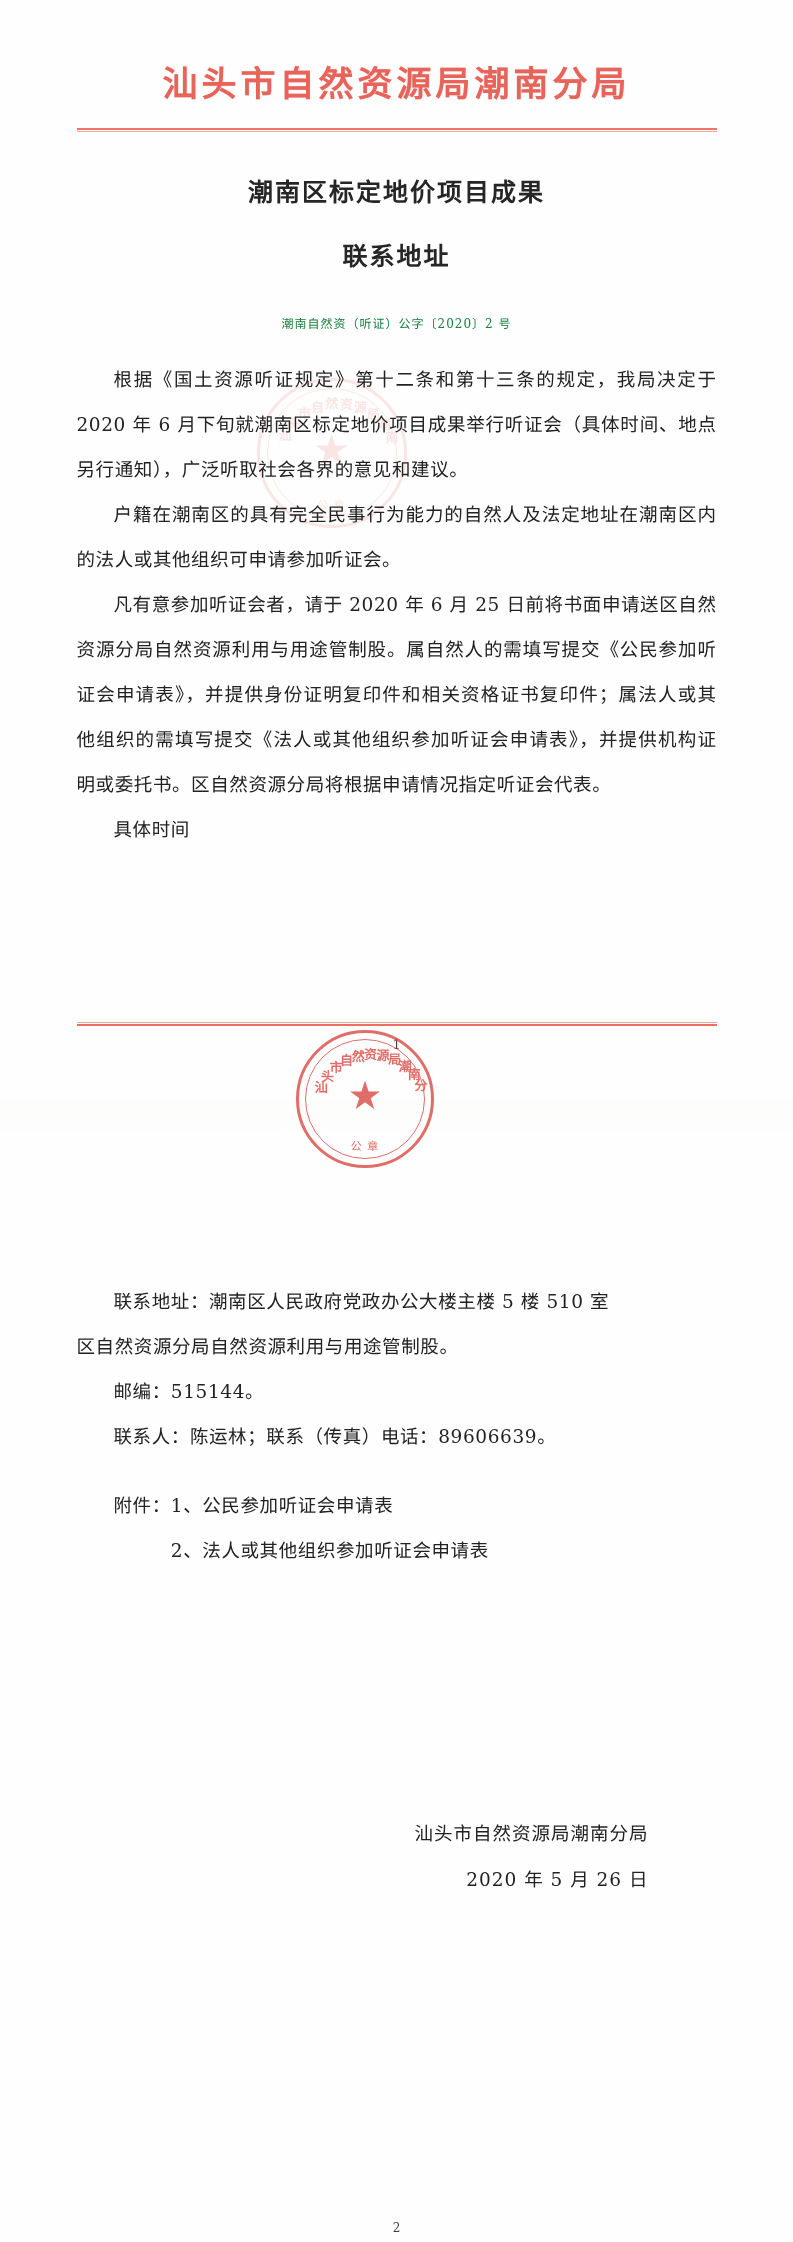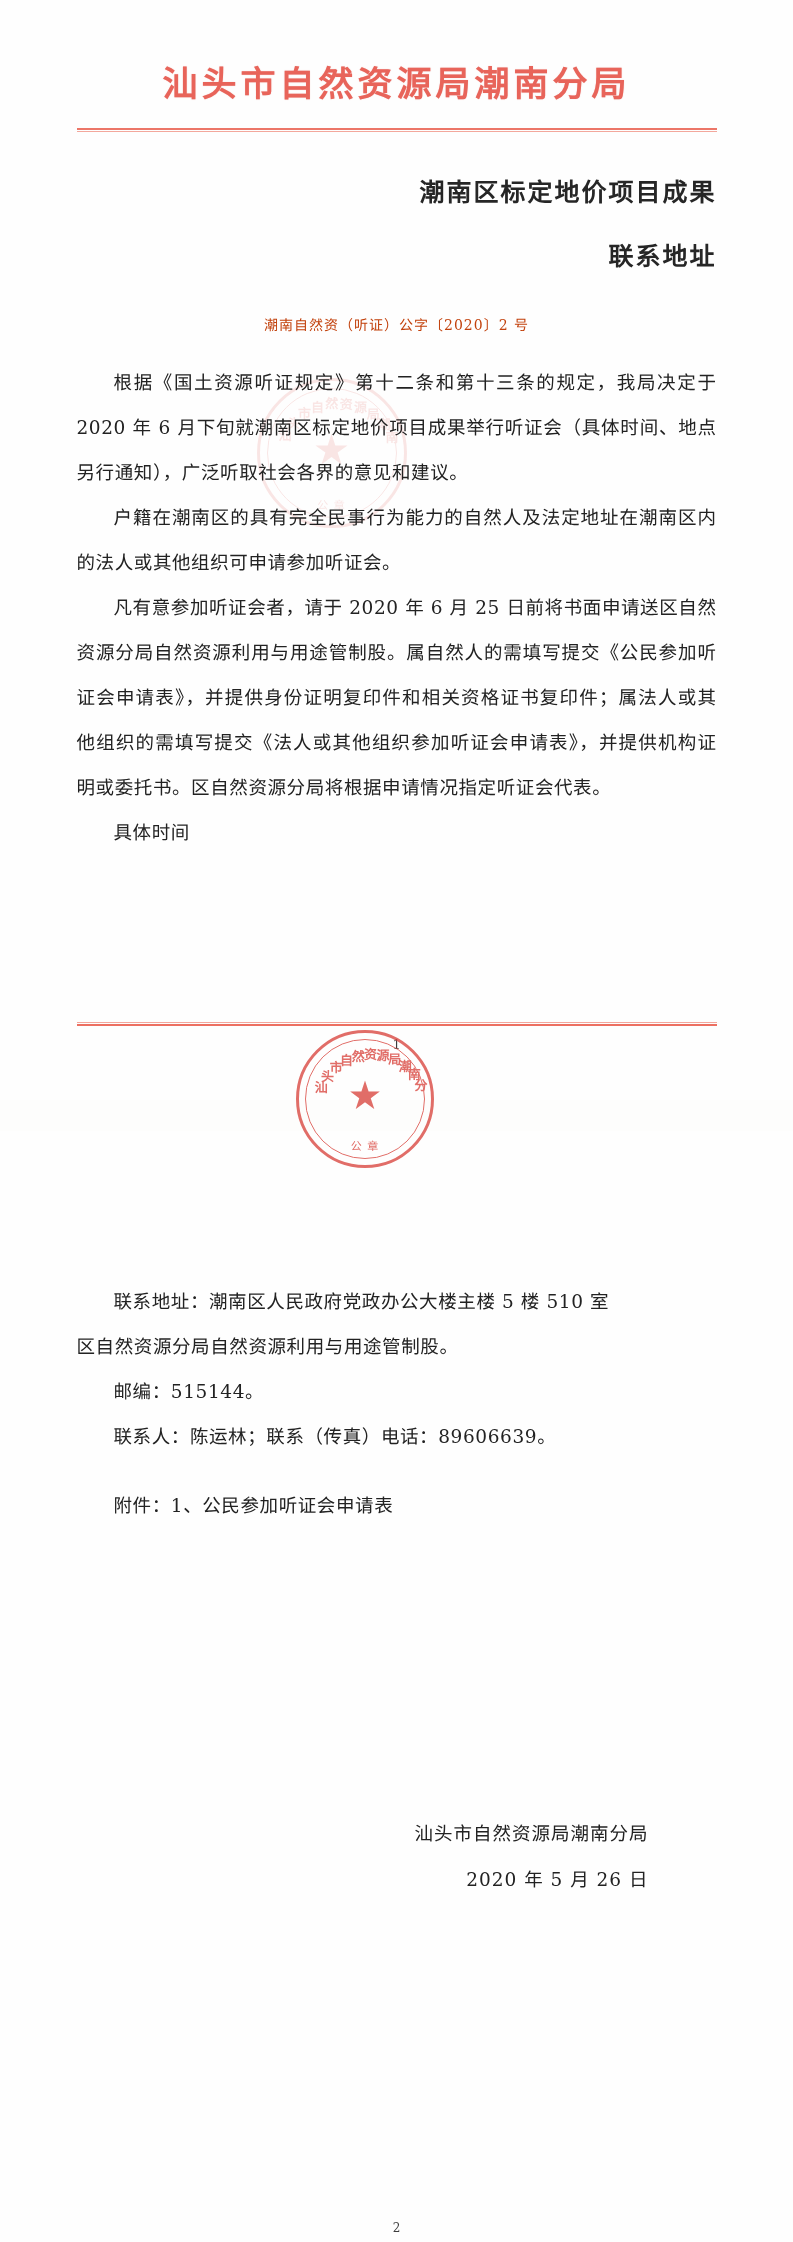--- a/index.html
+++ b/index.html
@@ -69,36 +69,36 @@
   .masthead-rule::after {
     content: "";
     position: absolute;
     left: 0; right: 0; top: 3px;
     height: 1px;
     background: #f3a79c;
   }
 
   
   .doc-title {
-    text-align: right;
+    text-align: center;
     font-size: 25px;
     font-weight: 700;
     letter-spacing: 2px;
     color: #262626;
     font-family: "DejaVu Serif", "Liberation Serif", serif;
   }
   #title-line1 { margin-top: 40px; }
   #title-line2 { margin-top: 28px; }
 
   .doc-number {
     text-align: center;
     margin-top: 42px;
-    font-size: 14px;
+    font-size: 12px;
     letter-spacing: 1px;
-    color: #c2410c;
+    color: #15803d;
   }
 
   
   .body-block {
     margin-top: 26px;
   }
   .para {
     font-size: 18.5px;
     line-height: 45px;
     letter-spacing: 0.6px;
@@ -313,20 +313,21 @@
 
       <div class="contact-block">
         <p class="contact-line">联系地址：潮南区人民政府党政办公大楼主楼 5 楼 510 室</p>
         <p class="contact-line cont">区自然资源分局自然资源利用与用途管制股。</p>
         <p class="contact-line">邮编：515144。</p>
         <p class="contact-line">联系人：陈运林；联系（传真）电话：89606639。</p>
       </div>
 
       <div class="attach-block">
         <p class="attach-line">附件：1、公民参加听证会申请表</p>
+        <p class="attach-line sub">2、法人或其他组织参加听证会申请表</p>
       </div>
 
       <div class="sign-block">
         <div class="sign-line">汕头市自然资源局潮南分局</div>
         <div class="sign-line">2020 年 5 月 26 日</div>
       </div>
 
       <div class="page-foot" id="foot2">
 
         <div class="page-num">2</div>

